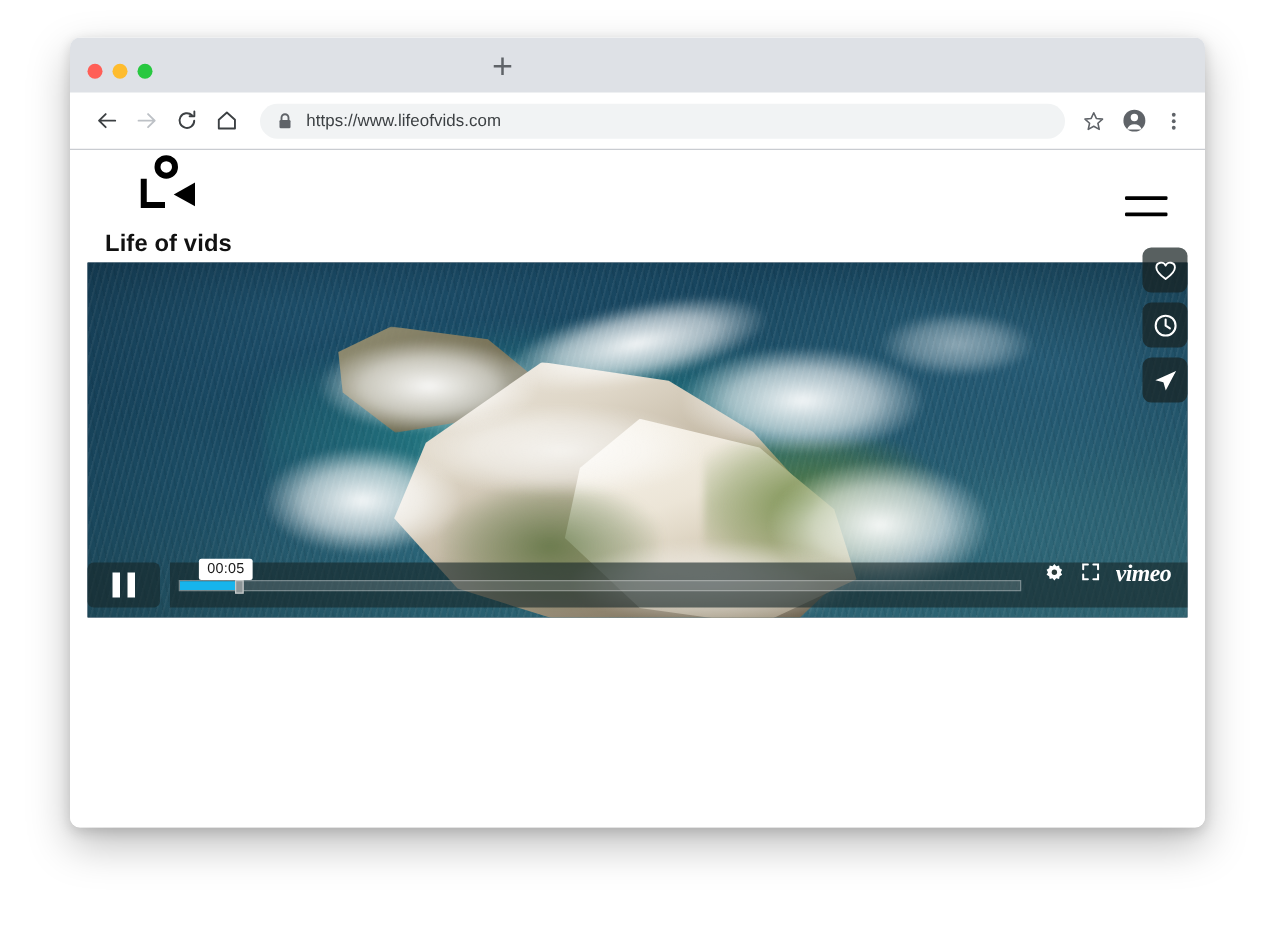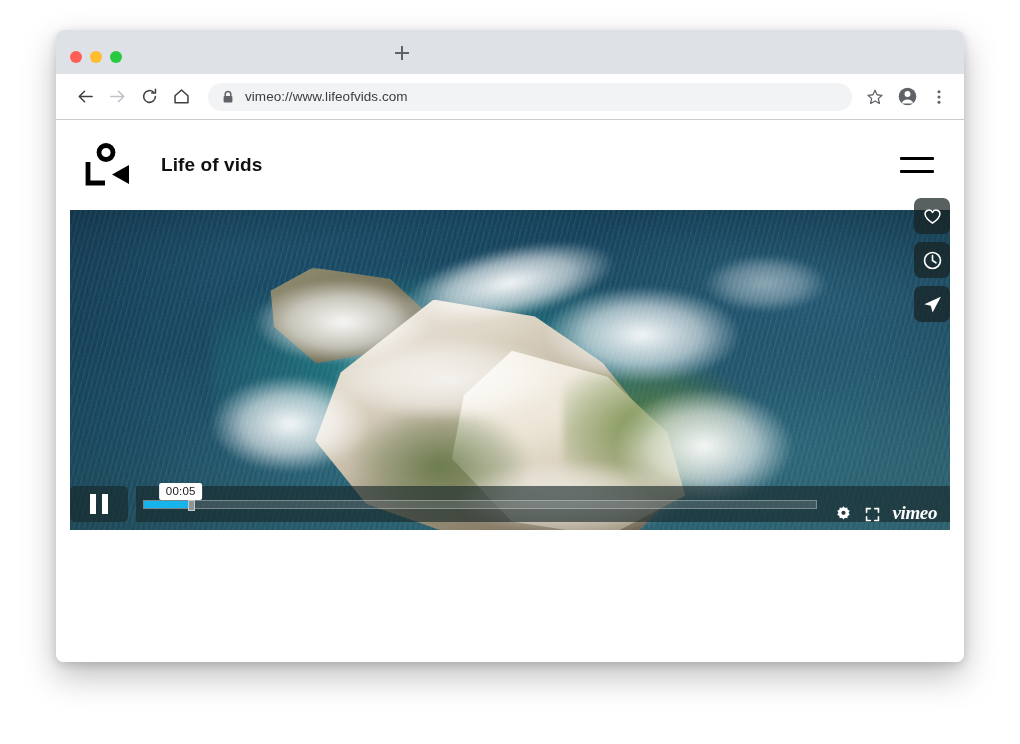--- a/index.html
+++ b/index.html
@@ -171,21 +171,21 @@
   }
 
   .site-header {
     height: 90px;
     background: #ffffff;
     display: flex;
     align-items: center;
     padding: 0 30px 0 28px;
     box-sizing: border-box;
   }
-  .brand { display: flex; align-items: center; gap: 29px; }
+  .brand { display: flex; align-items: center; gap: 17px; flex-direction: column; }
   .brand-logo { width: 48px; height: 44px; display: block; }
   .brand-name {
     font-size: 19px;
     font-weight: bold;
     color: #111111;
     letter-spacing: .1px;
   }
   .hamburger {
     margin-left: auto;
     width: 34px; height: 22px;
@@ -198,21 +198,21 @@
   .hamburger span {
     display: block;
     height: 3px;
     background: #000000;
     border-radius: 1px;
   }
 
   
   .video-wrap {
     position: relative;
-    height: 320px;
+    height: 284px;
     background: #ffffff;
     padding: 0 14px 0 14px;
     box-sizing: border-box;
   }
   .video-frame {
     position: relative;
     width: 100%;
     height: 100%;
     overflow: hidden;
     background: #123046;
@@ -383,23 +383,23 @@
     border-radius: 2px;
     white-space: nowrap;
     letter-spacing: .2px;
   }
 
   .right-controls {
     flex: 0 0 auto;
     height: 36px;
     background: rgba(22,38,40,.62);
     display: flex;
-    align-items: flex-end;
+    align-items: flex-start;
     gap: 13px;
-    padding: 17px 13px 0 11px;
+    padding: 0 13px 0 11px;
     box-sizing: border-box;
   }
   .vimeo-logo {
     font-family: "Liberation Serif", serif;
     font-style: italic;
     font-weight: bold;
     font-size: 19px;
     color: #ffffff;
     letter-spacing: -.4px;
     line-height: 1;
@@ -449,21 +449,21 @@
         <svg width="19" height="19" viewBox="0 0 20 20">
           <path d="M3.2 9.2 L10 3.2 L16.8 9.2 V16.6 H3.2 Z" fill="none" stroke="#3c4043" stroke-width="1.6" stroke-linejoin="round"></path>
         </svg>
       </div>
 
       <div class="omnibox">
         <svg class="lock-icon" width="12" height="14" viewBox="0 0 12 14">
           <path d="M3.2 6 V4.2a2.8 2.8 0 0 1 5.6 0V6" fill="none" stroke="#5f6368" stroke-width="1.5"></path>
           <rect x="1.6" y="6" width="8.8" height="6.6" rx="1" fill="#5f6368"></rect>
         </svg>
-        <span class="omnibox-url" title="https://www.lifeofvids.com">vimeo://www.lifeofvids.com</span>
+        <span class="omnibox-url" title="https://www.lifeofvids.com">https://www.lifeofvids.com</span>
       </div>
 
       <div class="tb-right">
         <div class="tb-icon">
           <svg width="18" height="18" viewBox="0 0 20 20">
             <path d="M10 2.4 L12.3 7.5 L17.8 8.1 L13.7 11.8 L14.9 17.2 L10 14.4 L5.1 17.2 L6.3 11.8 L2.2 8.1 L7.7 7.5 Z" fill="none" stroke="#5f6368" stroke-width="1.4" stroke-linejoin="round"></path>
           </svg>
         </div>
         <div class="tb-icon">
           <svg width="21" height="21" viewBox="0 0 22 22">

